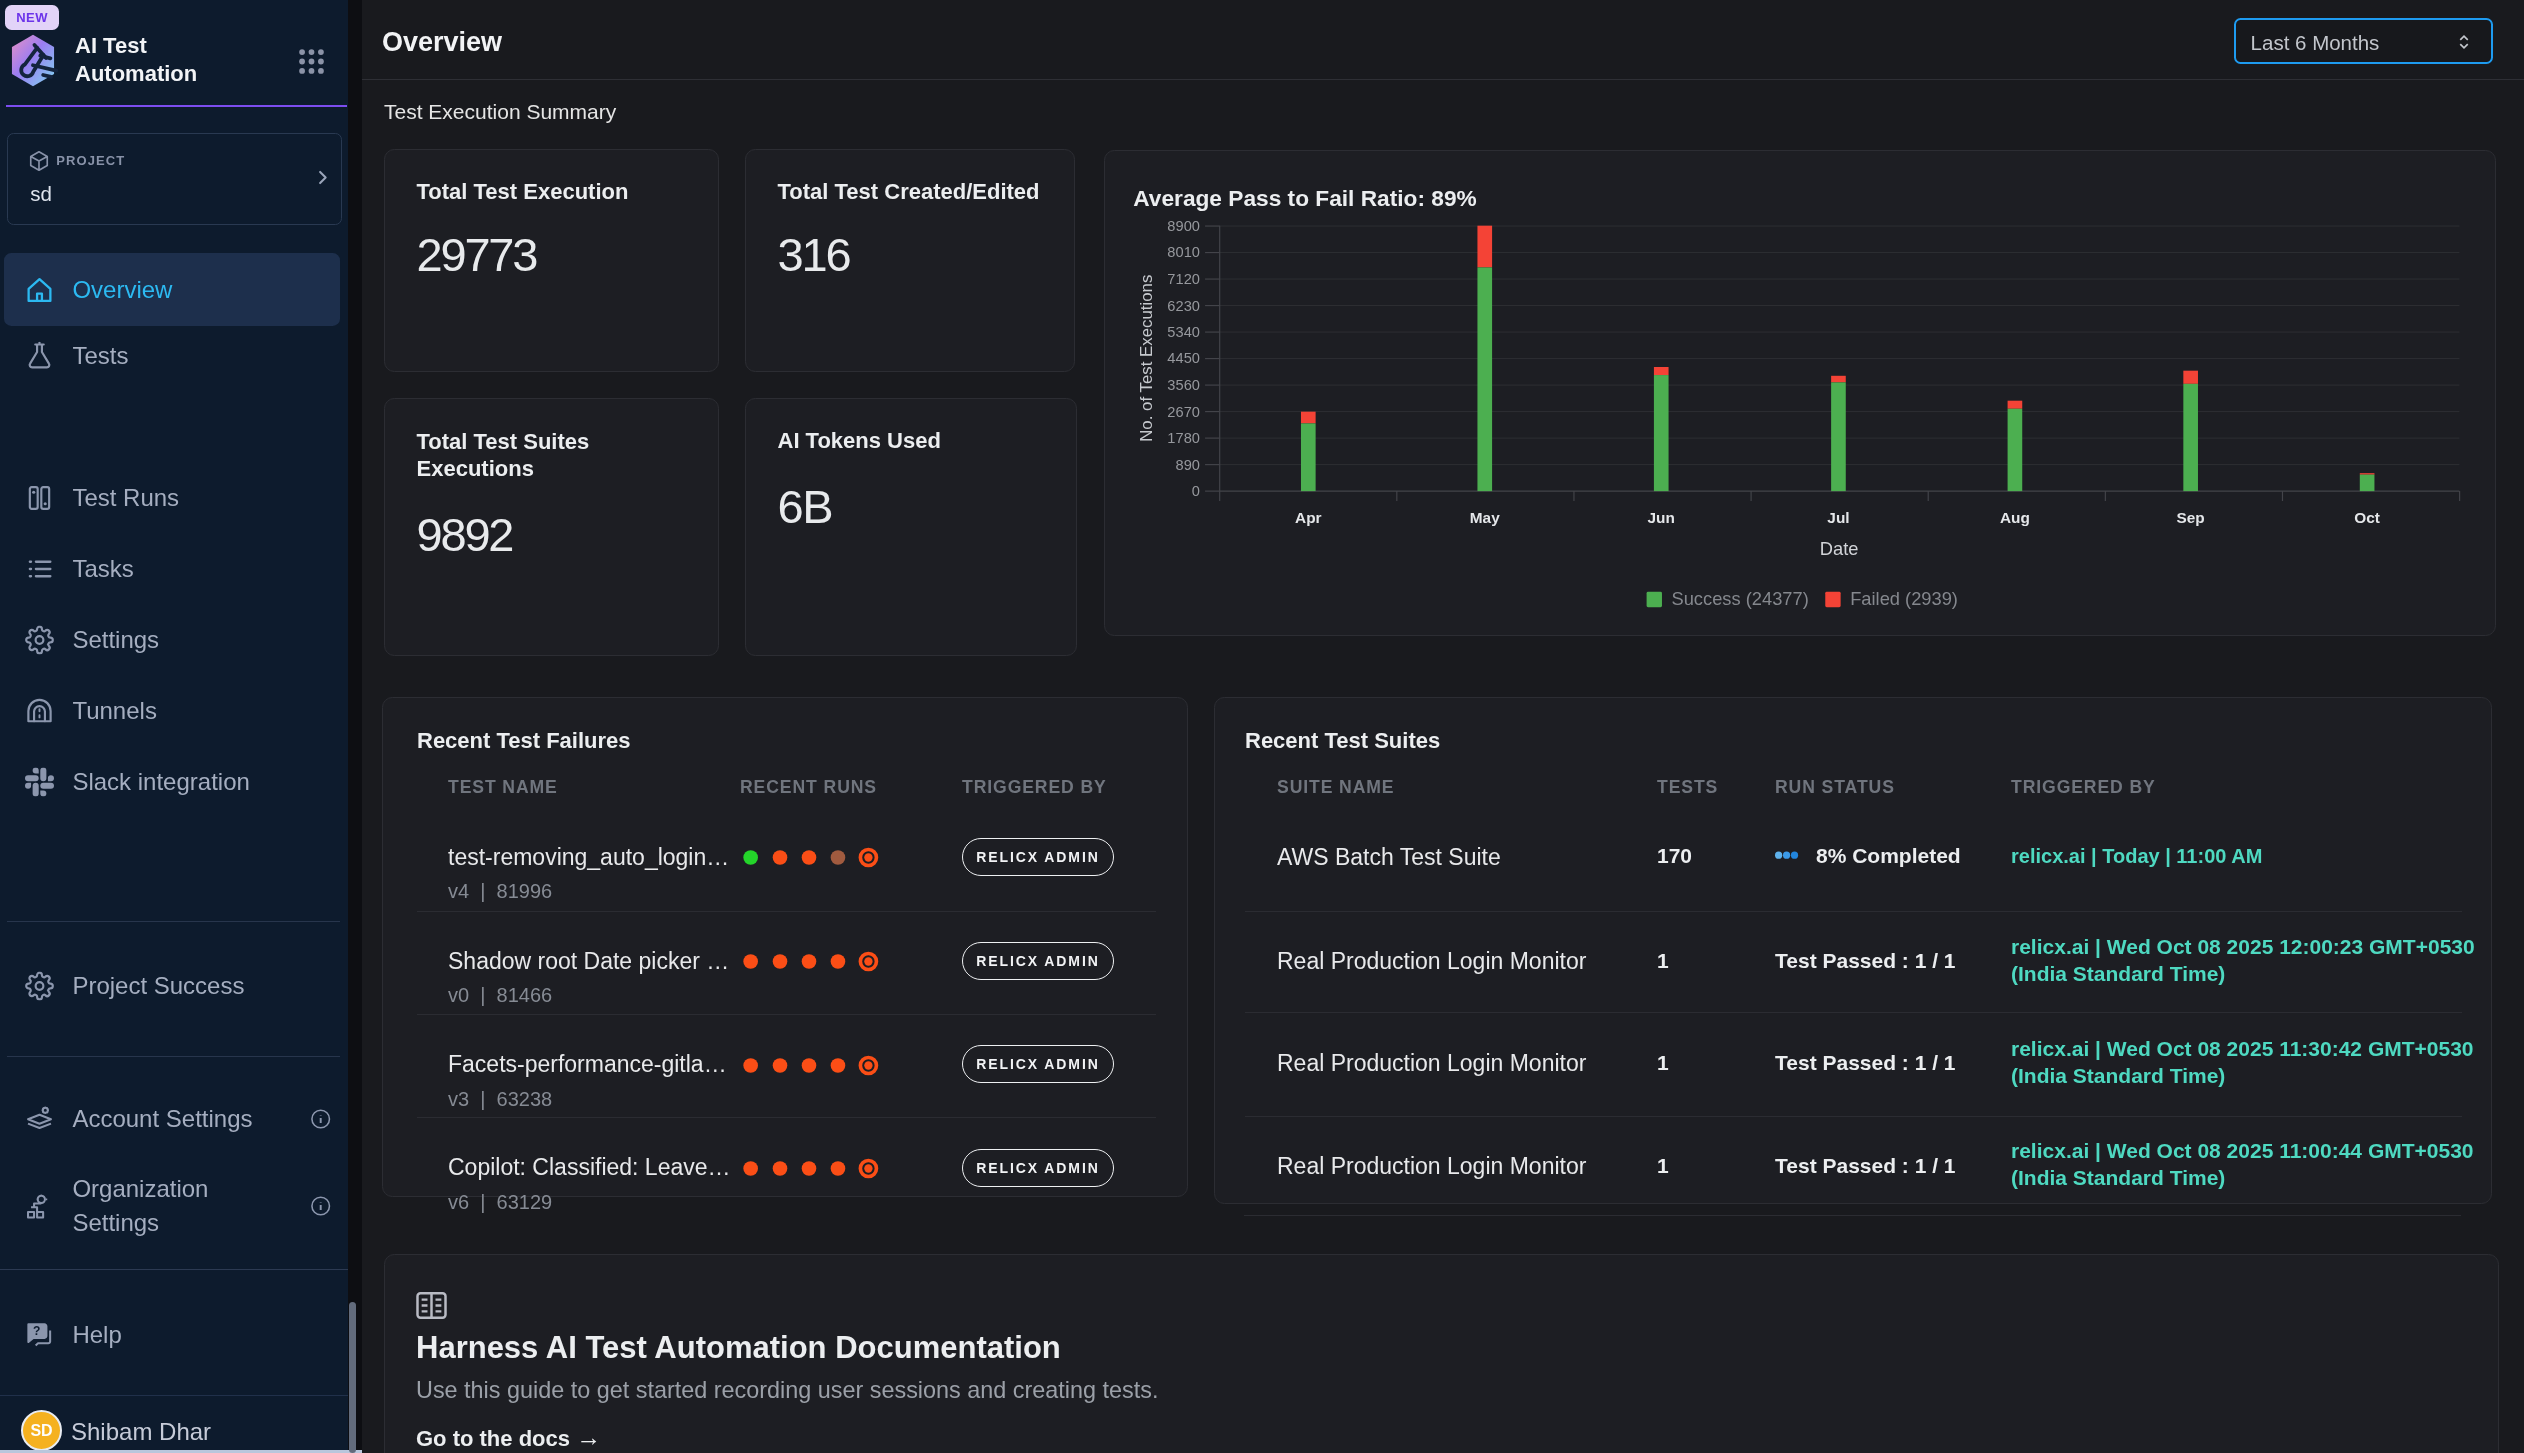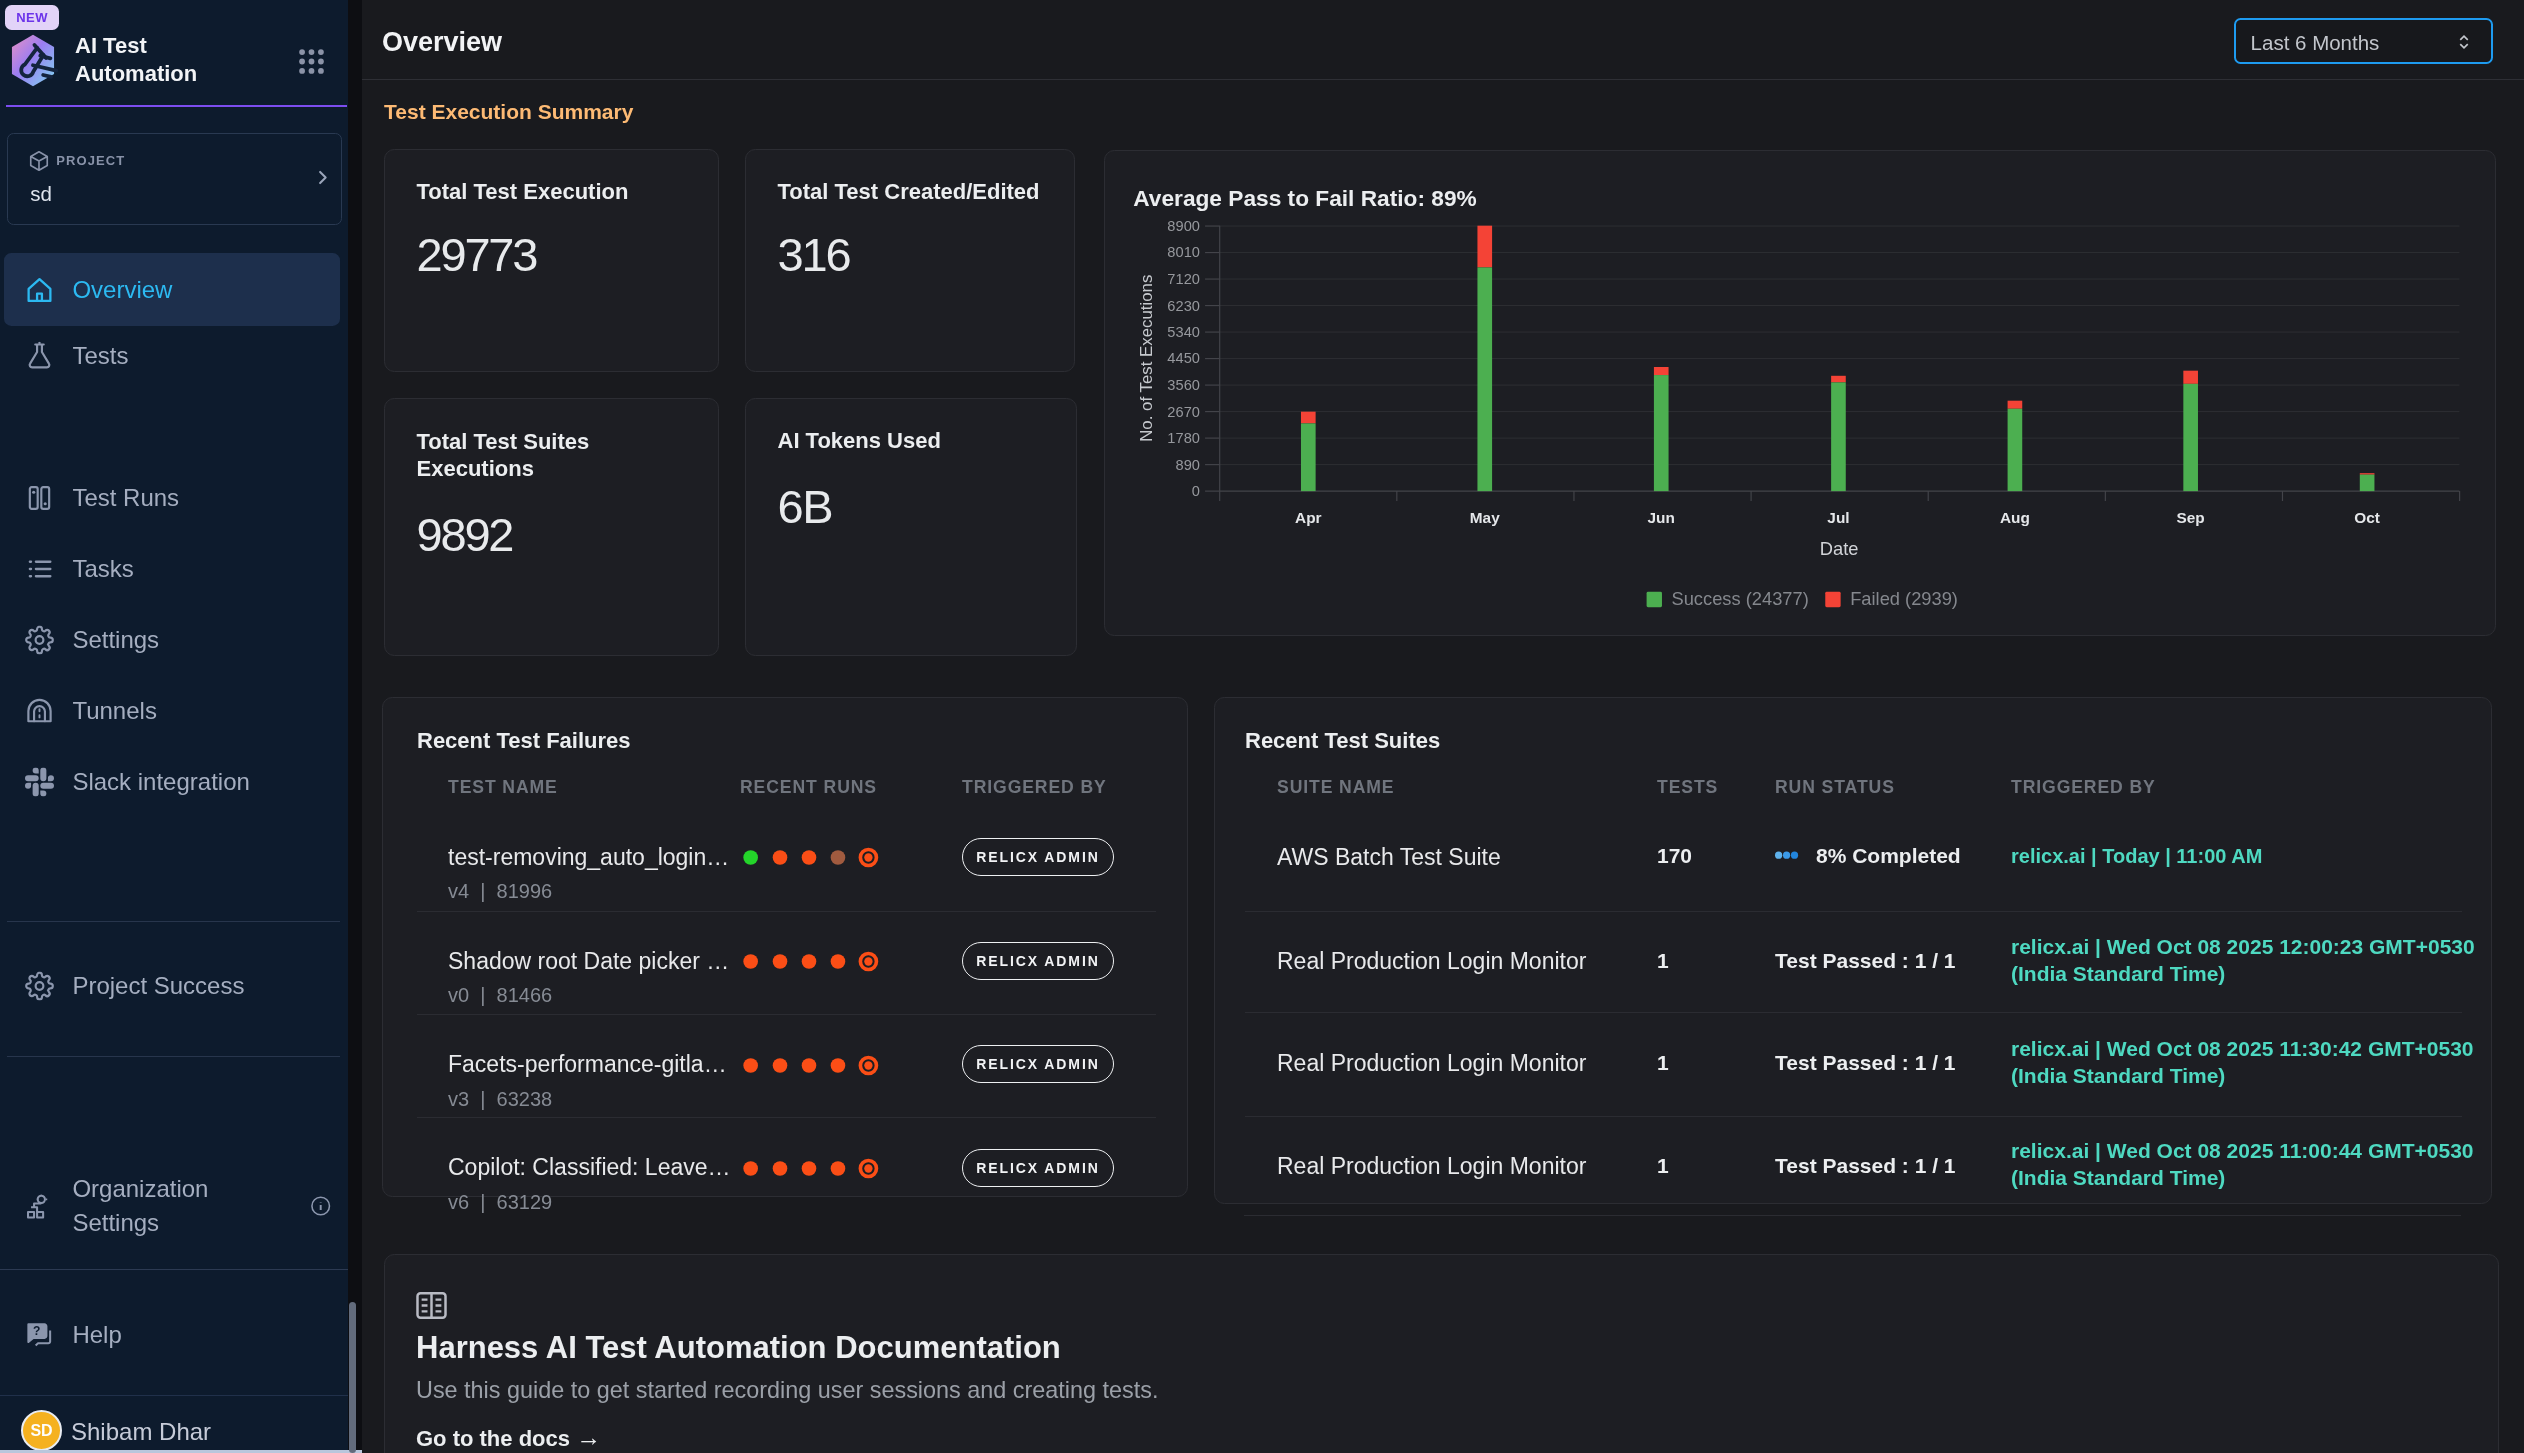--- a/index.html
+++ b/index.html
@@ -111,20 +111,34 @@
   </div>
   <div class="abs" style="left:7.3px;top:921px;width:333px;height:1.1px;background:#27354c"></div>
   <div class="navitem" style="top:953px">
     <svg width="29" height="29" viewBox="0 0 24 24" fill="none" stroke="#8b96ad" stroke-width="1.8">
         <circle cx="12" cy="12" r="3.2"></circle>
         <path d="M19.4 15a1.7 1.7 0 0 0 .34 1.87l.06.06a2 2 0 1 1-2.83 2.83l-.06-.06a1.7 1.7 0 0 0-1.87-.34 1.7 1.7 0 0 0-1 1.55V21a2 2 0 1 1-4 0v-.09A1.7 1.7 0 0 0 9 19.36a1.7 1.7 0 0 0-1.87.34l-.06.06a2 2 0 1 1-2.83-2.83l.06-.06a1.7 1.7 0 0 0 .34-1.87 1.7 1.7 0 0 0-1.55-1H3a2 2 0 1 1 0-4h.09A1.7 1.7 0 0 0 4.64 9a1.7 1.7 0 0 0-.34-1.87l-.06-.06a2 2 0 1 1 2.83-2.83l.06.06a1.7 1.7 0 0 0 1.87.34H9a1.7 1.7 0 0 0 1-1.55V3a2 2 0 1 1 4 0v.09a1.7 1.7 0 0 0 1 1.55 1.7 1.7 0 0 0 1.87-.34l.06-.06a2 2 0 1 1 2.83 2.83l-.06.06a1.7 1.7 0 0 0-.34 1.87V9a1.7 1.7 0 0 0 1.55 1H21a2 2 0 1 1 0 4h-.09a1.7 1.7 0 0 0-1.55 1z"></path>
       </svg>
     <div class="lbl">Project Success</div>
   </div>
   <div class="abs" style="left:7.3px;top:1056px;width:333px;height:1.1px;background:#27354c"></div>
+  <div class="navitem" style="top:1086px">
+    <svg width="29" height="29" viewBox="0 0 24 24" fill="none" stroke="#8b96ad" stroke-width="1.7" stroke-linejoin="round">
+        <path d="M12 8.5 L2.5 12.2 L12 15.9 L21.5 12.2 Z"></path>
+        <path d="M2.5 15.8 L12 19.5 L21.5 15.8"></path>
+        <path d="M2.5 19.2 L12 22.9 L21.5 19.2" opacity="0"></path>
+        <circle cx="16.8" cy="4.8" r="2.1"></circle>
+        <path d="M16.8 1.9 v1 M16.8 6.7 v1 M13.9 4.8 h1 M18.7 4.8 h1 M14.7 2.7 l.7 .7 M18.2 6.2 l.7 .7 M14.7 6.9 l.7 -.7 M18.2 3.4 l.7 -.7" stroke-width="1.3"></path>
+      </svg>
+    <div class="lbl">Account Settings</div>
+    <svg class="abs" style="left:305px;right:auto;top:50%;transform:translateY(-50%)" width="23.4" height="23.4" viewBox="0 0 24 24" fill="none" stroke="#8b96ad" stroke-width="1.6">
+        <circle cx="12" cy="12" r="9"></circle>
+        <path d="M12 11 v5 M12 8 v.5" stroke-width="2"></path>
+      </svg>
+  </div>
   <div class="navitem" style="top:1165px;height:82px">
     <svg width="29" height="29" viewBox="0 0 24 24" fill="none" stroke="#8b96ad" stroke-width="1.7" stroke-linejoin="round">
         <circle cx="13.5" cy="6.5" r="3"></circle>
         <path d="M13.5 2.6 v1.2 M13.5 9.2 v1.2 M9.8 6.5 h1.2 M17.2 6.5 h1.2" stroke-width="1.3"></path>
         <path d="M5 13 h5 v4 M7.5 13 v-3 h6"></path>
         <rect x="2.5" y="17" width="5" height="4.5"></rect>
         <rect x="10" y="17" width="5" height="4.5"></rect>
       </svg>
     <div class="lbl" style="line-height:34px;transform:translateY(-50%)">Organization<br>Settings</div>
     <svg class="abs" style="left:305px;top:50%;transform:translateY(-50%)" width="23.4" height="23.4" viewBox="0 0 24 24" fill="none" stroke="#8b96ad" stroke-width="1.6">
@@ -151,21 +165,21 @@
 <div class="abs" style="left:349px;top:1302px;width:7.3px;height:151px;background:#626b7c;border-radius:3.7px"></div>
 
 <div class="abs" style="left:382px;top:27px;color:#f2f3f5;font-size:27px;font-weight:bold">Overview</div>
 <div class="abs" style="left:362px;top:79px;width:2163px;height:1.1px;background:#2e2f35"></div>
 <div class="abs" style="left:2234px;top:17.6px;width:259px;height:46px;border:2.2px solid #1e9bf0;border-radius:6.6px;background:#17181c">
   <div class="abs" style="left:14.6px;top:11px;font-size:20.5px;color:#c3c6cc">Last 6 Months</div>
   <svg class="abs" style="left:218px;top:12.5px" width="20" height="20" viewBox="0 0 24 24" fill="none" stroke="#c3c6cc" stroke-width="2">
       <path d="M7.5 9.5 L12 5 L16.5 9.5 M7.5 14.5 L12 19 L16.5 14.5"></path>
     </svg>
 </div>
-<div class="abs" style="left:384px;top:100px;color:#fdba74;font-size:21px;font-weight:bold">Test Execution Summary</div>
+<div class="abs" style="left:384px;top:100px;color:#e5e5e5;font-size:21px;font-weight:normal">Test Execution Summary</div>
 
 <div class="card" style="left:384px;top:149px;width:335px;height:223px">
   <div class="abs" style="left:31.5px;top:29px;color:#eceef0;font-size:22px;font-weight:bold">Total Test Execution</div>
   <div class="abs" style="left:31.5px;top:81px;color:#e8eaec;font-size:47px;line-height:47px;letter-spacing:-2.2px">29773</div>
 </div>
 <div class="card" style="left:745px;top:149px;width:330px;height:223px">
   <div class="abs" style="left:31.5px;top:29px;color:#eceef0;font-size:22px;font-weight:bold">Total Test Created/Edited</div>
   <div class="abs" style="left:31.5px;top:81px;color:#e8eaec;font-size:47px;line-height:47px;letter-spacing:-2.2px">316</div>
 </div>
 <div class="card" style="left:384px;top:398px;width:335px;height:258px">

